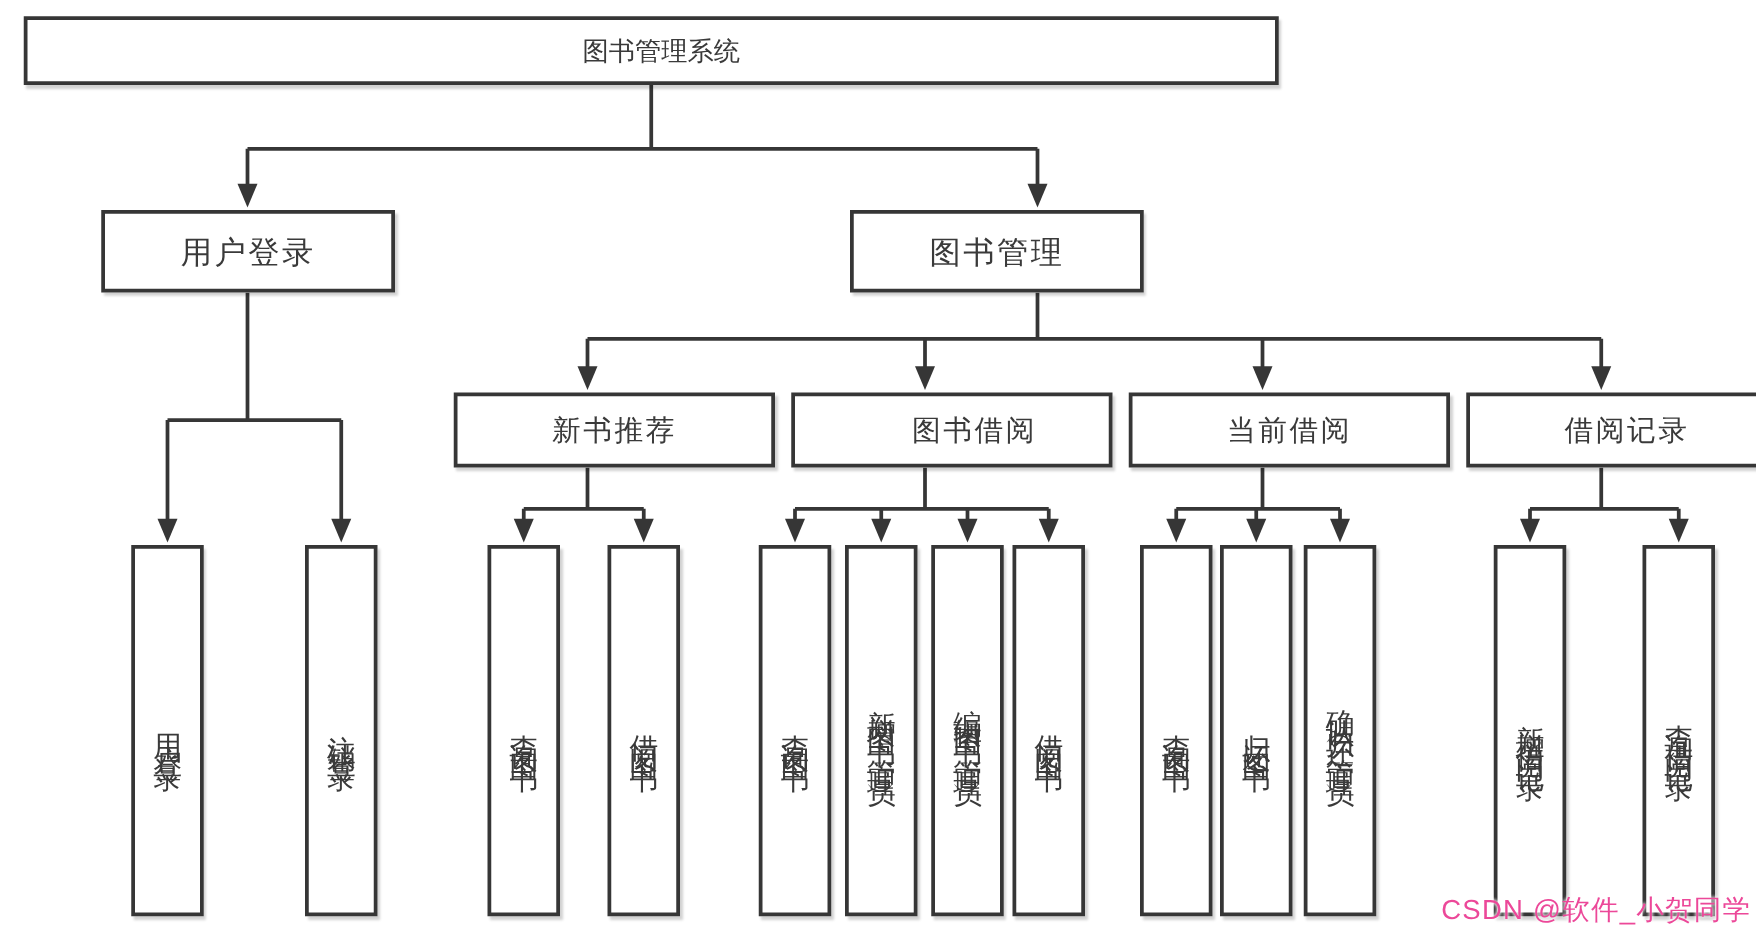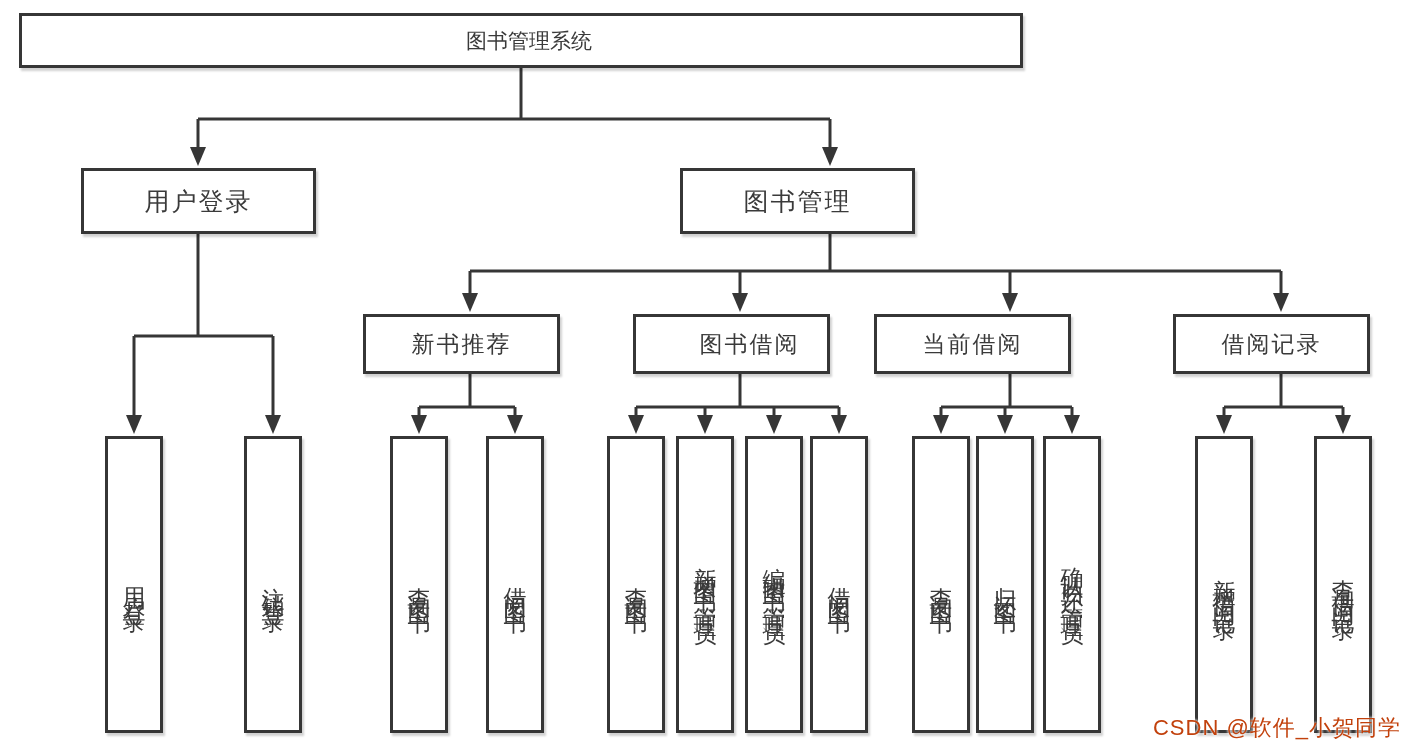--- a/index.html
+++ b/index.html
@@ -30,35 +30,35 @@
     border: 3px solid #363636;
     box-sizing: border-box;
     display: flex;
     align-items: center;
     justify-content: center;
     box-shadow: 2px 3px 2px rgba(0,0,0,0.18);
     z-index: 2;
   }
   .node-root  { left: 19px;  top: 13px;  width: 1004px; height: 55px; font-size: 21px; padding-left: 16px; }
   .node-l2    { top: 168px; width: 235px; height: 66px; font-size: 25px; letter-spacing: 2px; }
-  .node-l3    { top: 314px; width: 197px; height: 60px; font-size: 23px; letter-spacing: 2px; }
+  .node-l3    { top: 314px; width: 257px; height: 60px; font-size: 23px; letter-spacing: 2px; }
   .leaf       { top: 436px; width: 58px;  height: 297px; }
   .leaf .vtext {
     writing-mode: vertical-rl;
     font-size: 23px;
     letter-spacing: 8px;
     line-height: 1;
     white-space: nowrap;
   }
   .watermark {
     position: absolute;
     right: 4px;
     bottom: 4px;
     font-size: 22px;
-    color: #c2410c;
+    color: #ec4899;
     z-index: 5;
     text-shadow: 0 0 3px #ffffff, 0 0 3px #ffffff;
     letter-spacing: 1px;
   }
 </style>
 </head>
 <body>
 
 <div class="canvas">
 
@@ -148,21 +148,21 @@
   <div class="node node-l2" style="left:680px;">
     <span>图书管理</span>
   </div>
 
   <div class="node node-l3" style="left:363px;">
     <span>新书推荐</span>
   </div>
   <div class="node node-l3" style="left:633px;padding-left:36px;">
     <span>图书借阅</span>
   </div>
-  <div class="node node-l3" style="left:874px;">
+  <div class="node node-l3" style="left:903px;">
     <span>当前借阅</span>
   </div>
   <div class="node node-l3" style="left:1173px;">
     <span>借阅记录</span>
   </div>
 
   <div class="node leaf" style="left:105px;">
     <span class="vtext">用户登录</span>
   </div>
   <div class="node leaf" style="left:244px;">

